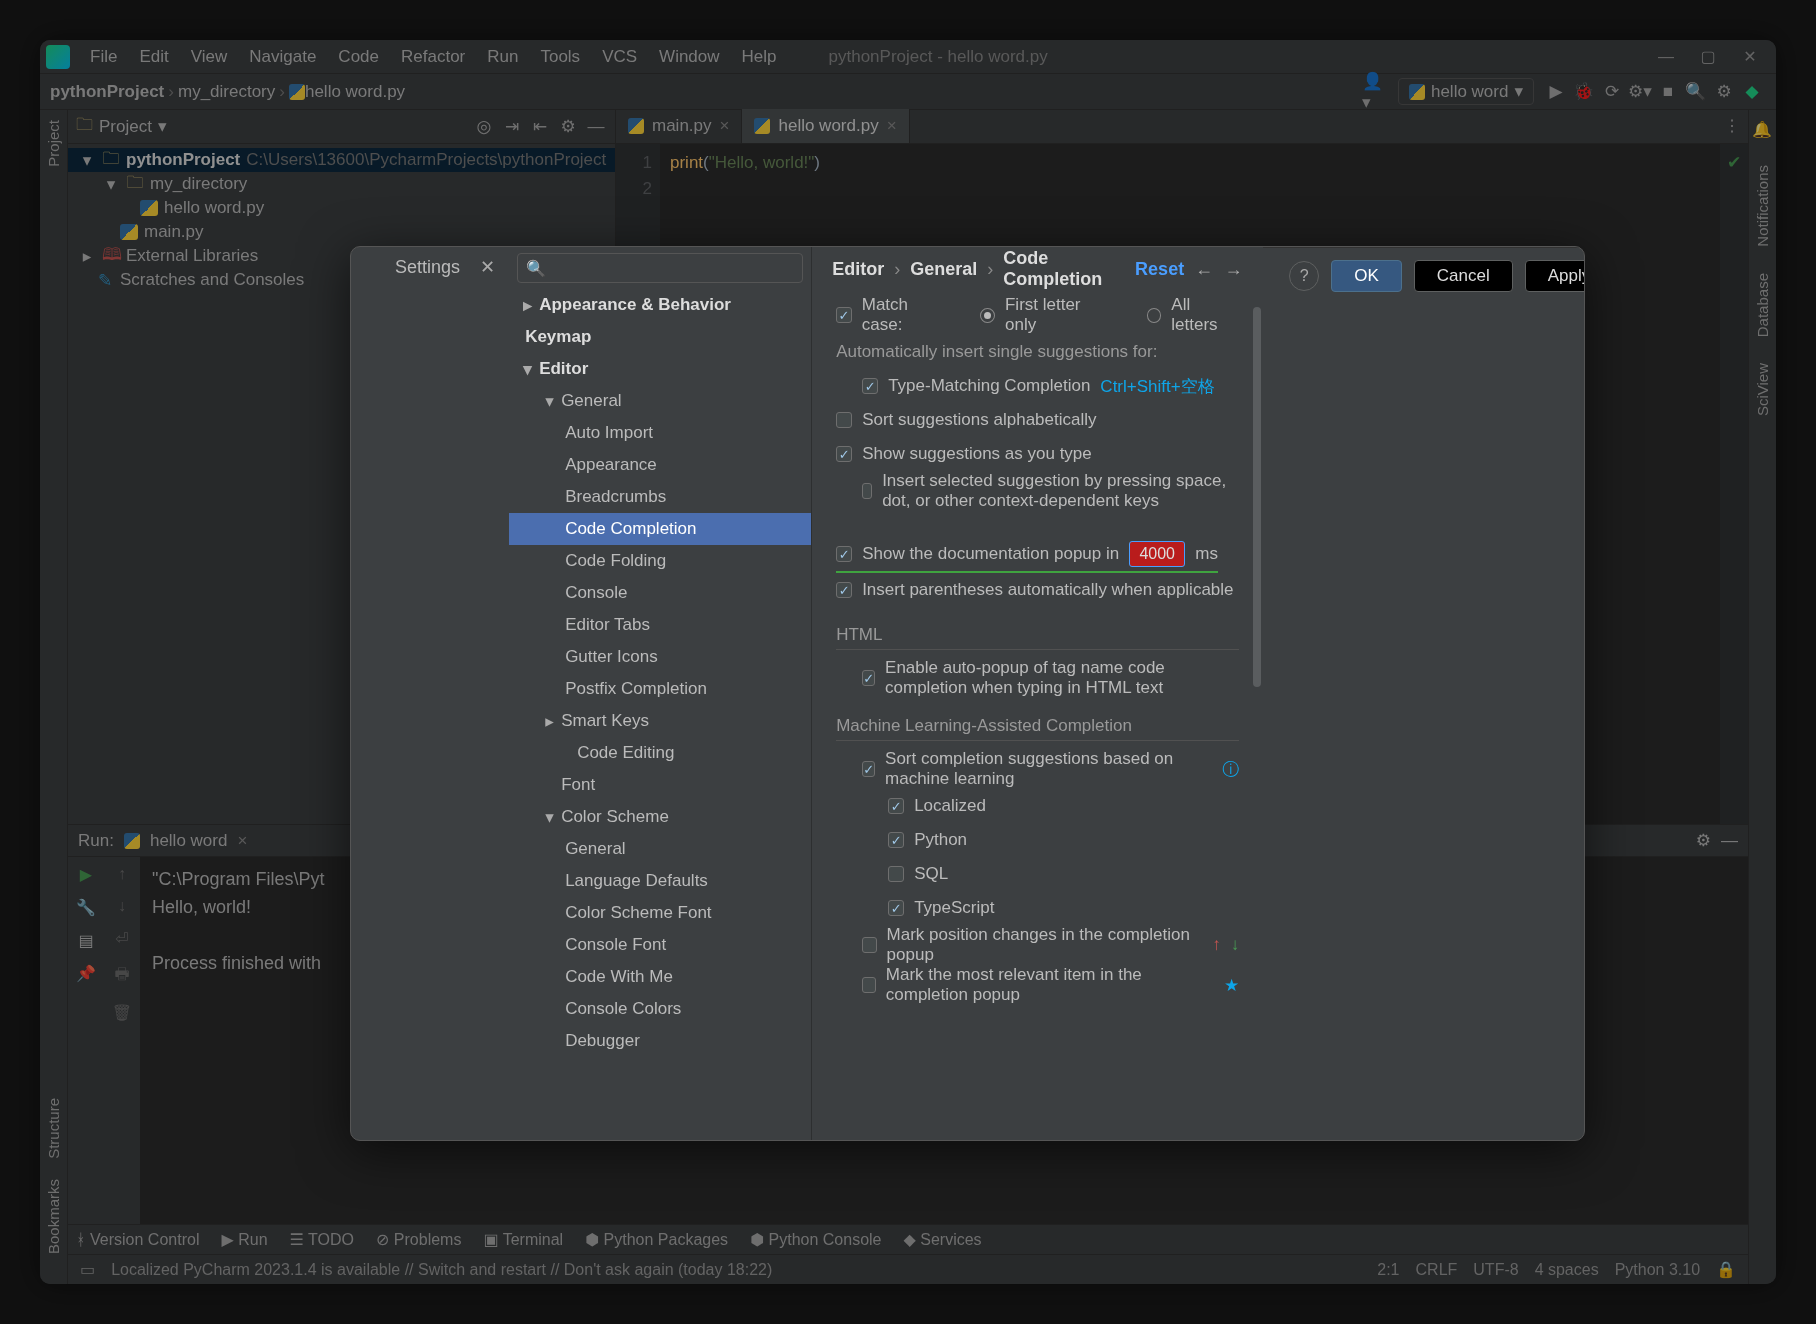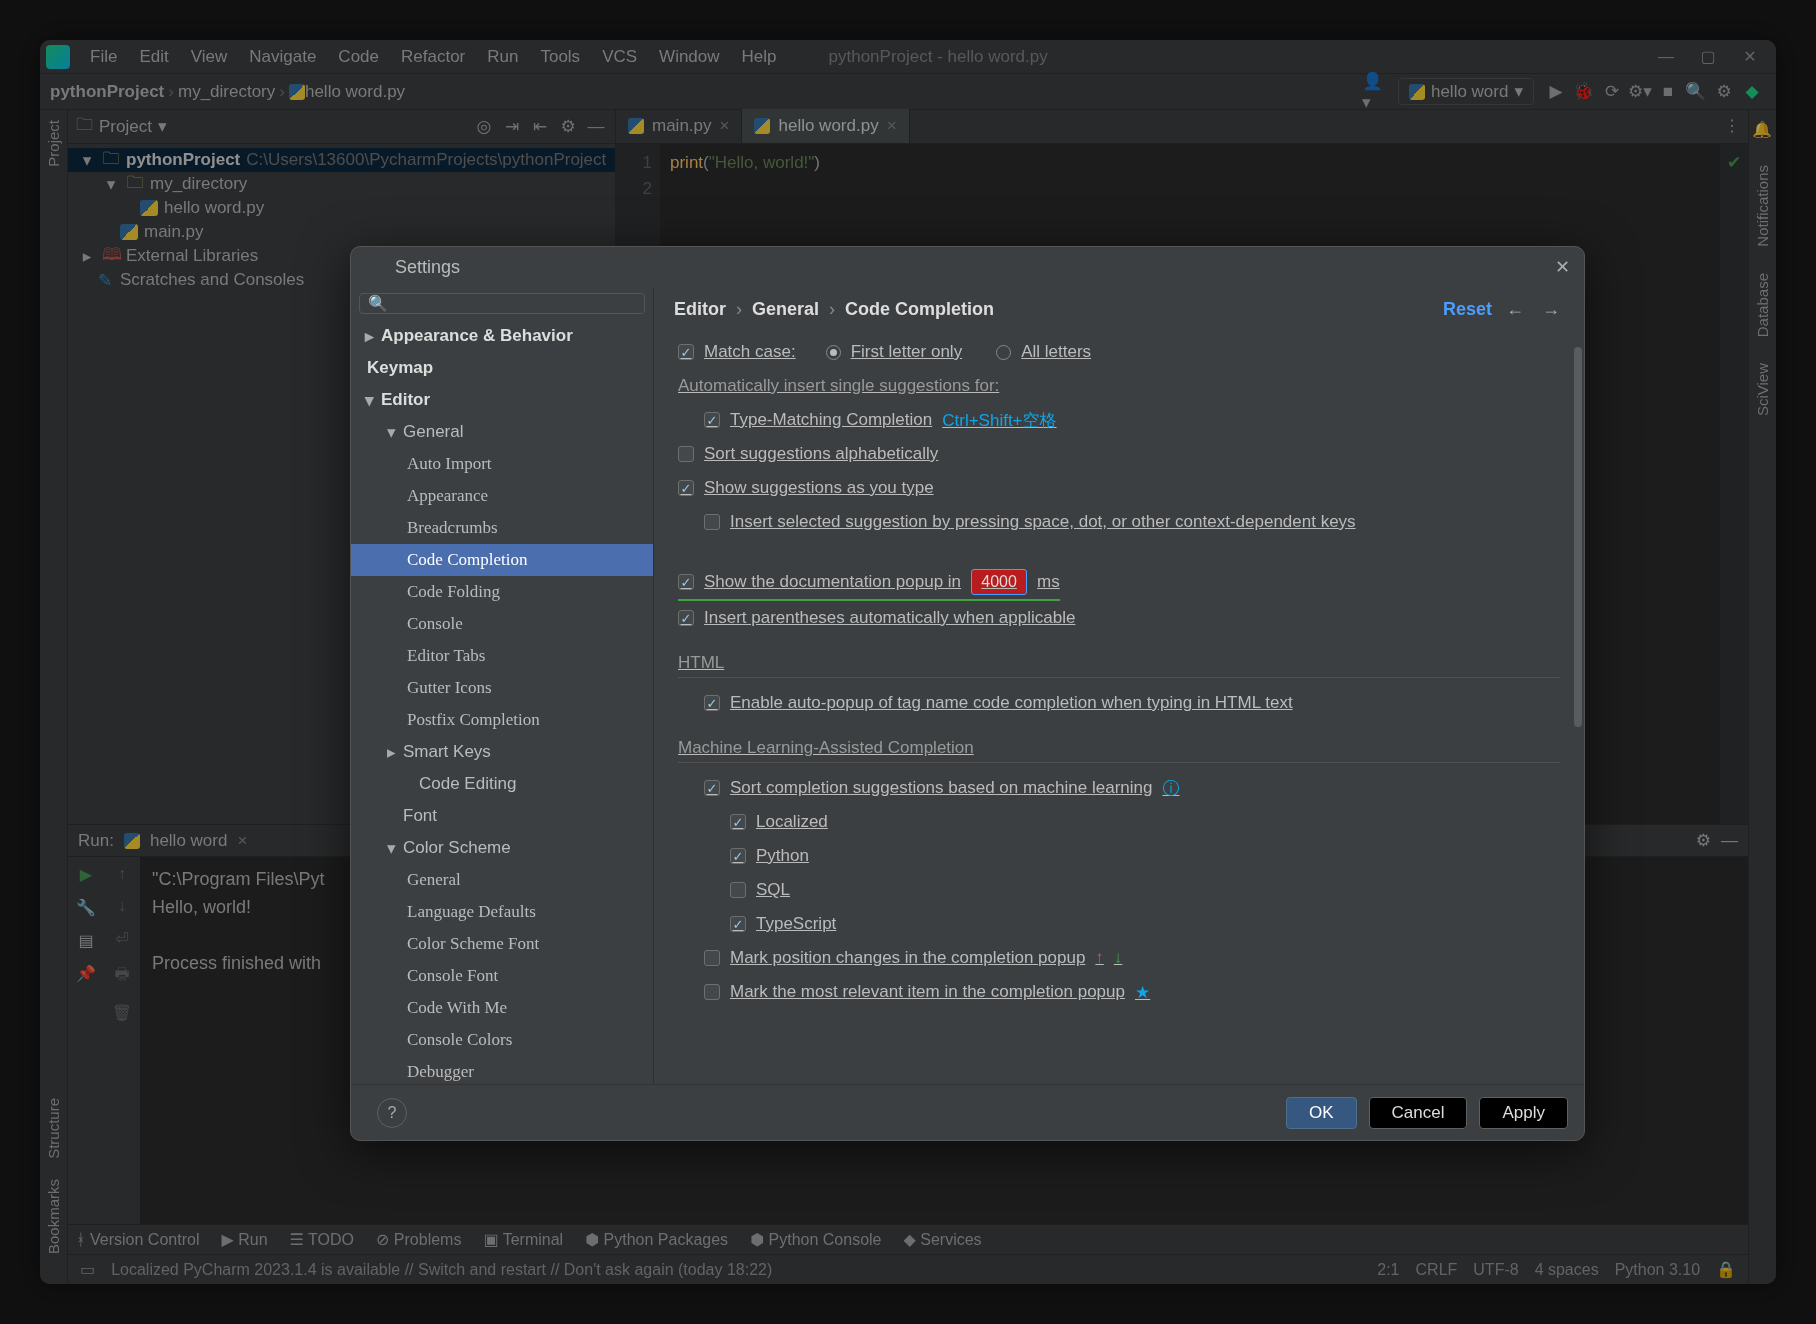--- a/index.html
+++ b/index.html
@@ -49,41 +49,41 @@
 .run-body{flex:1;display:flex;}
 .run-gut{width:36px;background:#3c3f41;display:flex;flex-direction:column;align-items:center;padding-top:8px;gap:14px;}
 .run-gut2{width:36px;background:#3c3f41;display:flex;flex-direction:column;align-items:center;padding-top:8px;gap:14px;}
 .run-out{flex:1;padding:8px 12px;font-family:Consolas,monospace;font-size:18px;color:#bbb;line-height:28px;}
 .bottom-tabs{height:30px;display:flex;align-items:center;border-top:1px solid #323232;background:#3c3f41;padding:0 8px;gap:22px;font-size:16px;color:#aaa;}
 .statusbar{height:30px;display:flex;align-items:center;border-top:1px solid #323232;background:#3c3f41;padding:0 12px;font-size:16px;color:#999;gap:16px;}
 .statusbar .sps{flex:1;}
 
 
 .overlay{position:absolute;inset:0;background:rgba(0,0,0,.35);}
-.dialog{position:absolute;left:350px;top:246px;width:1235px;height:895px;background:#3c3f41;border:1px solid #555;border-radius:10px;box-shadow:0 10px 50px rgba(0,0,0,.6);display:flex;flex-direction:column;overflow:hidden;}
+.dialog{position:absolute;left:350px;top:246px;width:1235px;height:895px;background:#3c3f41;border:1px solid #555;border-radius:10px;box-shadow:0 10px 50px rgba(0,0,0,.6);display:flex;flex-direction:row;overflow:hidden;}
 .dlg-title{height:40px;display:flex;align-items:center;padding:0 14px;gap:10px;font-size:18px;color:#bbb;}
 .dlg-title .sp{flex:1;}
 .dlg-body{flex:1;display:flex;min-height:0;}
 .dlg-left{width:303px;border-right:1px solid #2d2f30;display:flex;flex-direction:column;}
 .dlg-search{margin:6px 8px;height:30px;border:1px solid #555;border-radius:4px;display:flex;align-items:center;padding:0 8px;color:#777;font-size:16px;}
 .cat{font-size:17px;}
 .cat-row{height:32px;display:flex;align-items:center;padding-left:14px;cursor:pointer;}
 .cat-row.bold{font-weight:600;color:#ddd;}
 .cat-row.sel{background:#4b6eaf;color:#fff;}
 .cat-row.ind1{padding-left:36px;}
-.cat-row.ind2{padding-left:56px;font-family:Liberation Serif, serif;}
+.cat-row.ind2{padding-left:56px;}
 .cat-row .chev{width:16px;color:#aaa;}
 .dlg-right{flex:1;display:flex;flex-direction:column;min-width:0;}
 .dlg-crumb{height:44px;display:flex;align-items:center;padding:0 20px;font-size:18px;gap:10px;border-bottom:0;}
 .dlg-crumb .bold{font-weight:600;color:#ddd;}
 .dlg-crumb .sep{color:#888;}
 .dlg-crumb .sp{flex:1;}
 .dlg-crumb .reset{color:#4a9eff;font-weight:600;}
 .dlg-crumb .nav{color:#aaa;width:26px;text-align:center;}
-.dlg-content{flex:1;overflow:auto;padding:4px 24px 20px 24px;font-size:17px;color:#bbb;text-decoration:underline;}
+.dlg-content{flex:1;overflow:auto;padding:4px 24px 20px 24px;font-size:17px;color:#bbb;}
 .row{display:flex;align-items:center;min-height:34px;gap:10px;}
 .row.ind{padding-left:26px;}
 .row.ind2{padding-left:52px;}
 .cb{width:16px;height:16px;border:1px solid #6e6e6e;border-radius:3px;display:inline-flex;align-items:center;justify-content:center;background:#43494a;}
 .cb.checked{background:#43494a;}
 .cb.checked::after{content:"✓";color:#a0c8e8;font-size:13px;line-height:1;}
 .rb{width:15px;height:15px;border:1px solid #888;border-radius:50%;display:inline-flex;align-items:center;justify-content:center;}
 .rb.checked::after{content:"";width:7px;height:7px;background:#bbb;border-radius:50%;}
 .section-h{color:#999;margin-top:18px;margin-bottom:8px;font-size:17px;border-bottom:1px solid #515151;padding-bottom:4px;}
 .numbox{width:56px;height:26px;border:1px solid #4a9eff;background:#b91c1c;color:#ddd;text-align:center;font-size:16px;border-radius:3px;}

